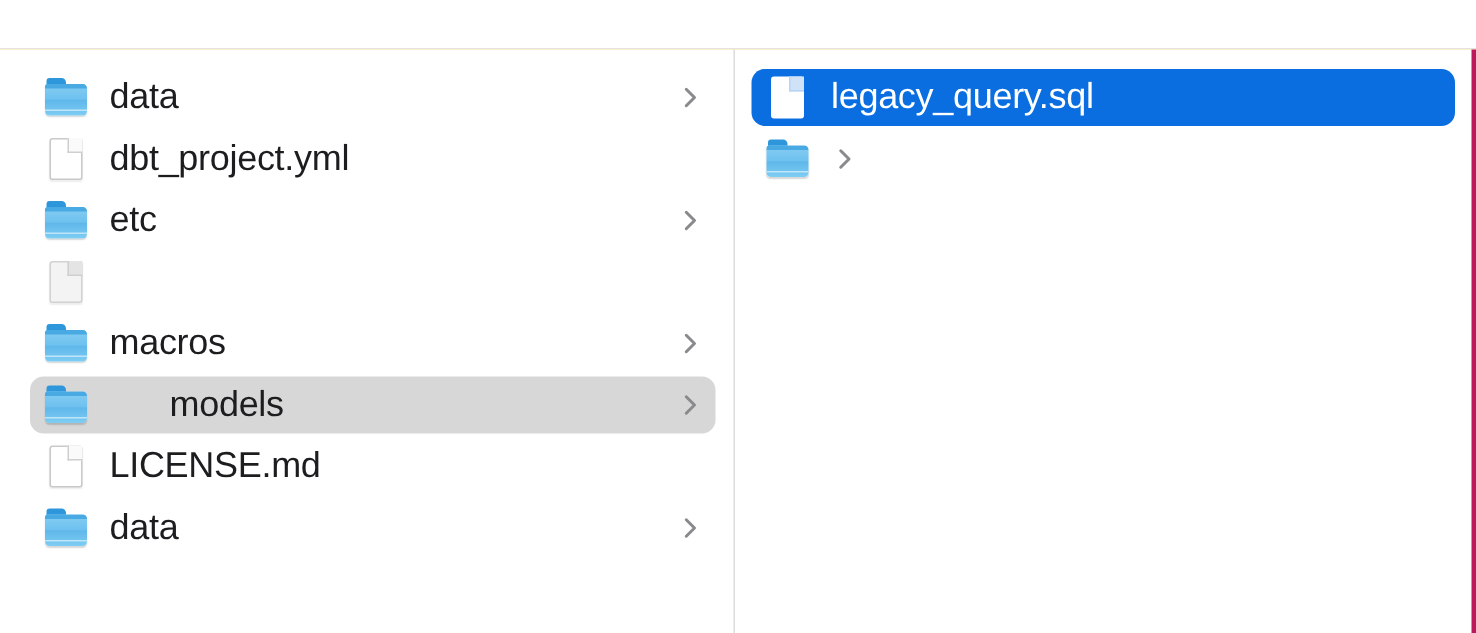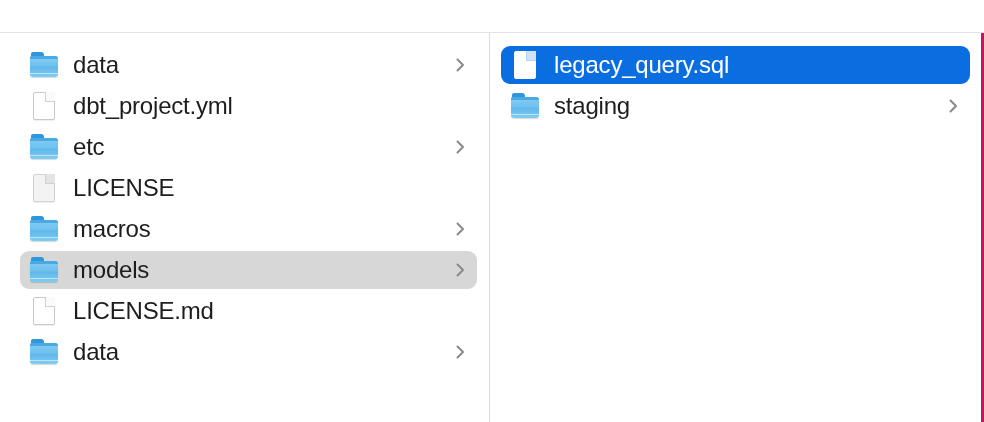--- a/index.html
+++ b/index.html
@@ -56,20 +56,21 @@
     cursor: default;
     user-select: none;
   }
   .col-right .row {
     margin-left: 11px;
     margin-right: 11px;
   }
 
   .row.sel-gray {
     background: #d7d7d7;
+    gap: 40px;
   }
   .row.sel-blue {
     background: #0a6ee0;
   }
 
   .icon {
     width: 30px;
     height: 32px;
     flex: 0 0 30px;
     position: relative;
@@ -233,21 +234,20 @@
             <path d="M6.5 3.5 L12 9 L6.5 14.5"></path>
           </svg>
         </span>
       </div>
       <div class="row">
         <span class="icon doc plain">
           <span class="page">
             <span class="foldline"></span>
           </span>
         </span>
-        <span class="label">LICENSE</span>
         <span class="chevron hidden">
           <svg viewBox="0 0 18 18">
             <path d="M6.5 3.5 L12 9 L6.5 14.5"></path>
           </svg>
         </span>
       </div>
       <div class="row">
         <span class="icon folder">
           <span class="tab"></span>
           <span class="body"></span>
@@ -309,21 +309,20 @@
           <svg viewBox="0 0 18 18">
             <path d="M6.5 3.5 L12 9 L6.5 14.5"></path>
           </svg>
         </span>
       </div>
       <div class="row">
         <span class="icon folder">
           <span class="tab"></span>
           <span class="body"></span>
         </span>
-        <span class="label">staging</span>
         <span class="chevron">
           <svg viewBox="0 0 18 18">
             <path d="M6.5 3.5 L12 9 L6.5 14.5"></path>
           </svg>
         </span>
       </div>
     </div>
 </div>
 
 </body></html>

